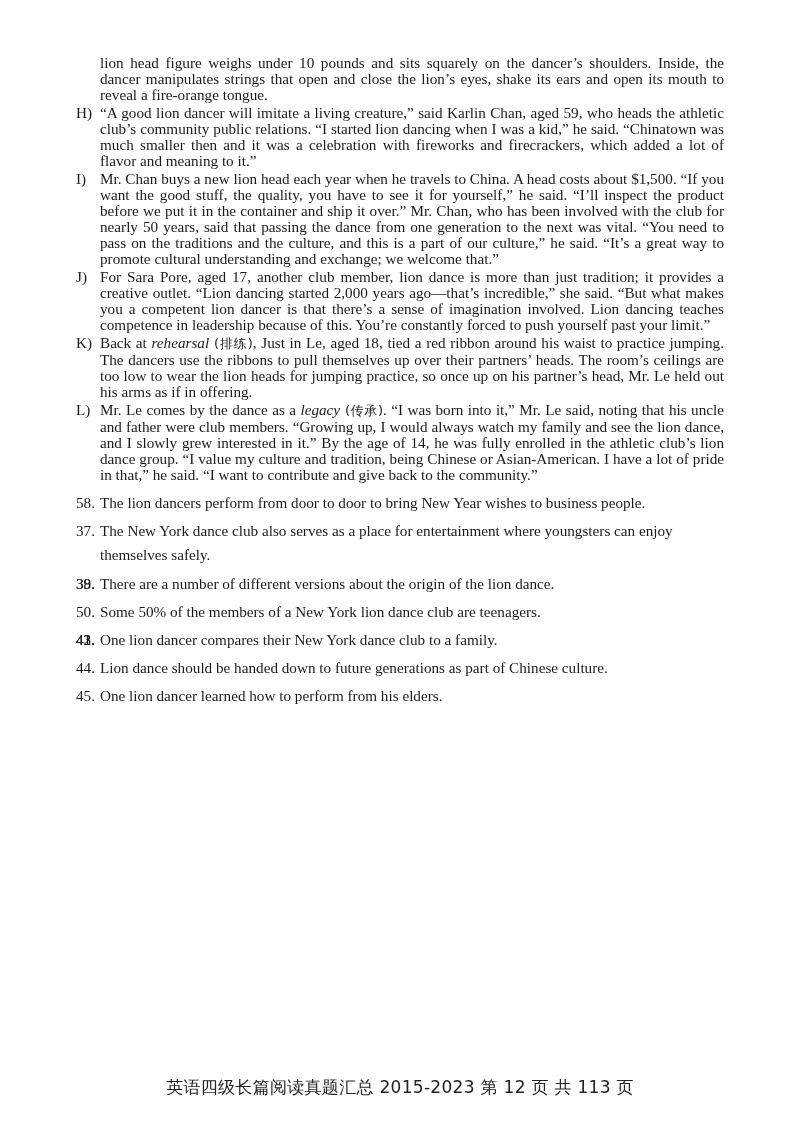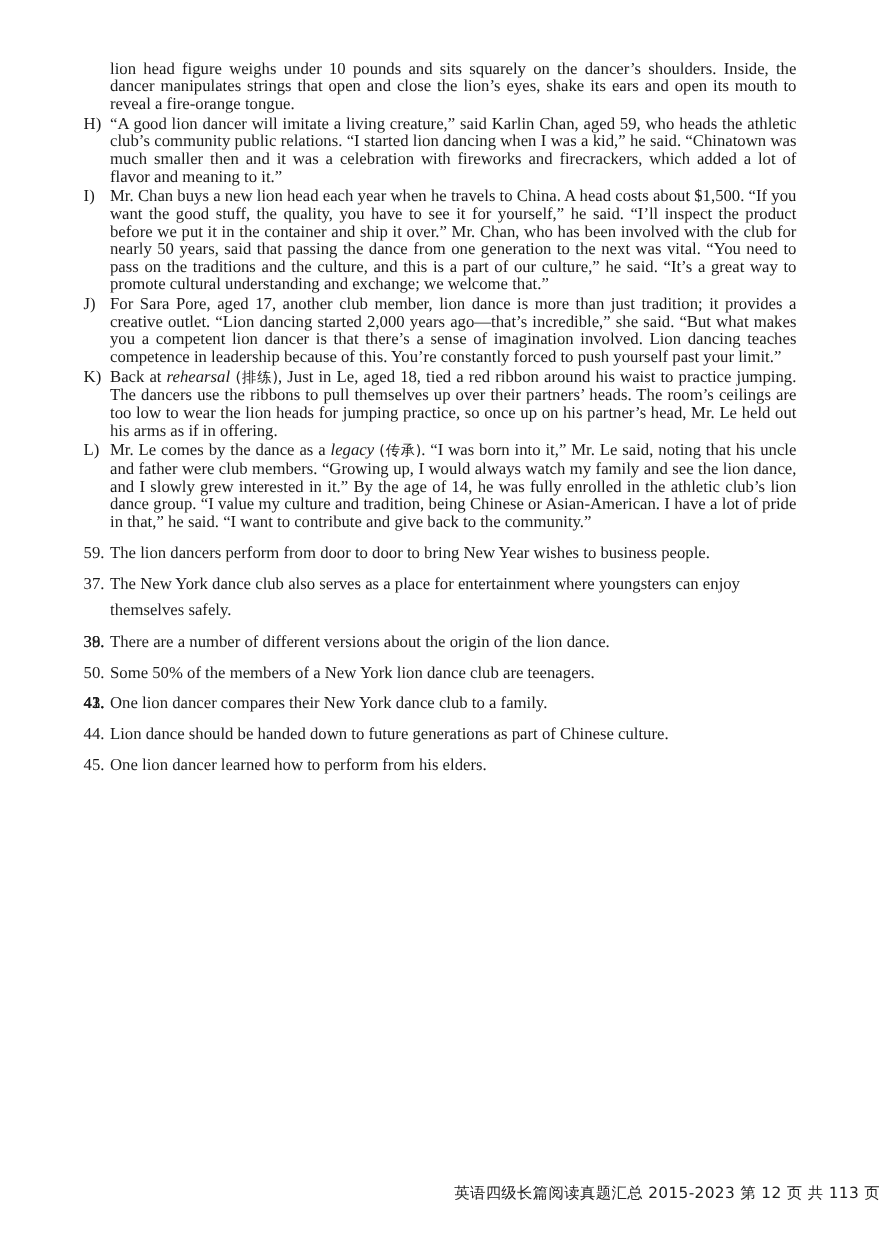--- a/index.html
+++ b/index.html
@@ -8,22 +8,22 @@
   .page { position: absolute; left: 76px; top: 55px; width: 648px; }
   .para { position: relative; padding-left: 24px; font-size: 15.2px; line-height: 16px;
           text-align: justify; margin: 0 0 2px 0; }
   .para.cont { padding-left: 24px; }
   .para .lbl { position: absolute; left: 0; top: 0; }
   .q { position: relative; padding-left: 24px; font-size: 15.2px; line-height: 24.2px; margin: 0 0 4px 0; }
   .q .num { position: absolute; left: 0; top: 0; }
   .qs { margin-top: 8px; }
   em { font-style: italic; margin-top: 13px; }
   .zh { font-family: "DejaVu Sans", sans-serif; font-size: 13px; }
-  .footer { position: absolute; top: 1076px; left: 0; width: 800px; text-align: right;
-            font-family: "DejaVu Sans", sans-serif; font-size: 14px; color: #222; letter-spacing: 0.3px; }
+  .footer { position: absolute; top: 1076px; left: 0; width: 800px; text-align: center;
+            font-family: "DejaVu Sans", sans-serif; font-size: 17px; color: #222; letter-spacing: 0.3px; }
 </style>
 </head>
 <body>
 
 <div class="page">
   <p class="para cont">lion head figure weighs under 10 pounds and sits squarely on the dancer’s shoulders. Inside, the dancer manipulates strings that open and close the lion’s eyes, shake its ears and open its mouth to reveal a fire-orange tongue.</p>
 
   <p class="para">
     <span class="lbl">H)</span>
     <span>“A good lion dancer will imitate a living creature,” said Karlin Chan, aged 59, who heads the athletic club’s community public relations. “I started lion dancing when I was a kid,” he said. “Chinatown was much smaller then and it was a celebration with fireworks and firecrackers, which added a lot of flavor and meaning to it.”</span>
@@ -41,21 +41,21 @@
 
   <p class="para">
     <span class="lbl">K)</span><span>Back at </span><em>rehearsal</em><span class="zh"> (排练)</span><span>, Just in Le, aged 18, tied a red ribbon around his waist to practice jumping. The dancers use the ribbons to pull themselves up over their partners’ heads. The room’s ceilings are too low to wear the lion heads for jumping practice, so once up on his partner’s head, Mr. Le held out his arms as if in offering.</span>
   </p>
 
   <p class="para">
     <span class="lbl">L)</span><span>Mr. Le comes by the dance as a </span><em>legacy</em><span class="zh"> (传承)</span><span>. “I was born into it,” Mr. Le said, noting that his uncle and father were club members. “Growing up, I would always watch my family and see the lion dance, and I slowly grew interested in it.” By the age of 14, he was fully enrolled in the athletic club’s lion dance group. “I value my culture and tradition, being Chinese or Asian-American. I have a lot of pride in that,” he said. “I want to contribute and give back to the community.”</span>
   </p>
 
   <div class="qs">
-    <p class="q"><span class="num">59.</span><span>The lion dancers perform from door to door to bring New Year wishes to business people.</span></p>
+    <p class="q"><span class="num">58.</span><span>The lion dancers perform from door to door to bring New Year wishes to business people.</span></p>
     <p class="q"><span class="num">37.</span><span>The New York dance club also serves as a place for entertainment where youngsters can enjoy themselves safely.</span></p>
     <p class="q"><span class="num">38.</span></p>
     <p class="q"><span class="num">39.</span><span>There are a number of different versions about the origin of the lion dance.</span></p>
     <p class="q"><span class="num">50.</span><span>Some 50% of the members of a New York lion dance club are teenagers.</span></p>
     <p class="q"><span class="num">41.</span></p>
     <p class="q"><span class="num">42.</span></p>
     <p class="q"><span class="num">43.</span><span>One lion dancer compares their New York dance club to a family.</span></p>
     <p class="q"><span class="num">44.</span><span>Lion dance should be handed down to future generations as part of Chinese culture.</span></p>
     <p class="q"><span class="num">45.</span><span>One lion dancer learned how to perform from his elders.</span></p>
   </div>

